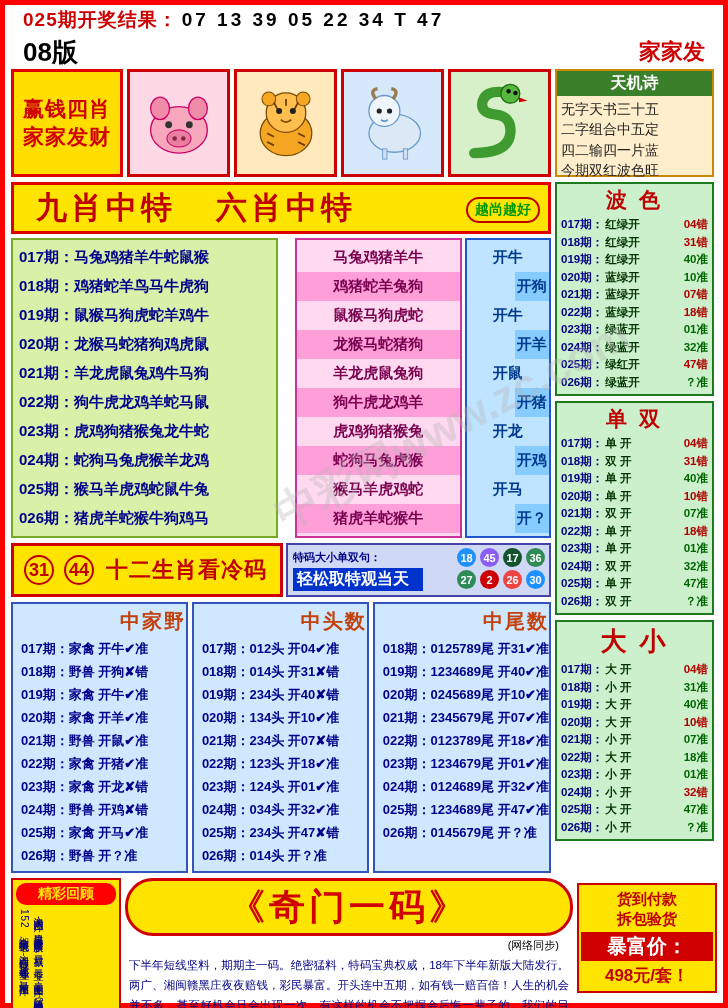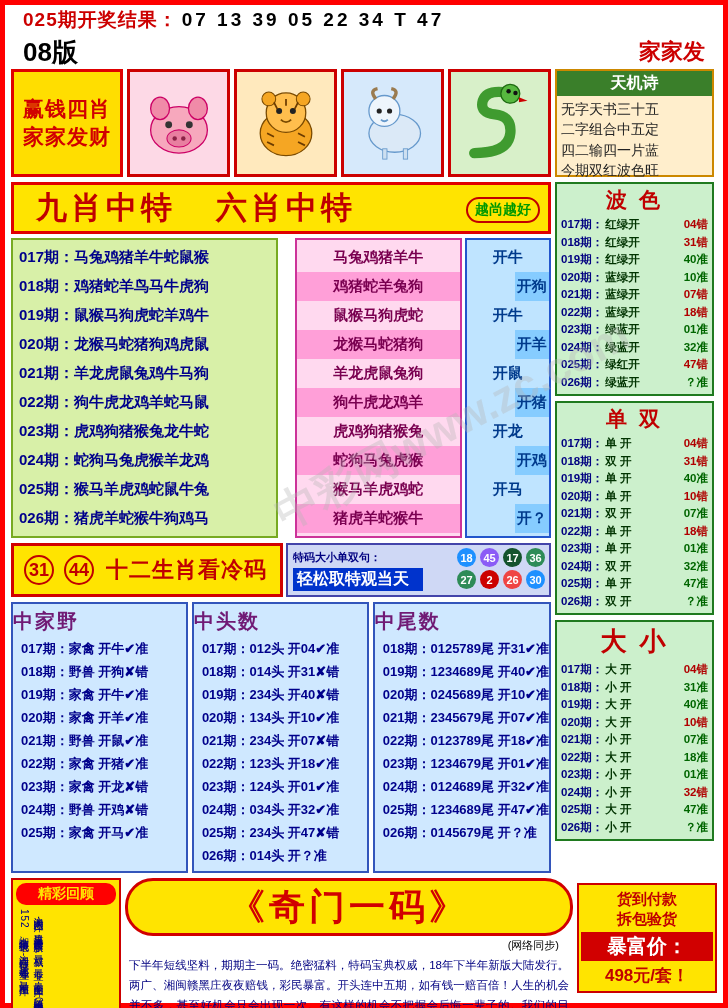--- a/index.html
+++ b/index.html
@@ -133,21 +133,21 @@
     width:19px; height:19px; border-radius:50%; color:#fff; font-size:11px;
     display:flex; align-items:center; justify-content:center; margin-left:4px;
     font-weight:bold;
   }
 
   
   .three { margin-top:5px; display:flex; }
   .tcard { flex:1; border:2px solid #3355bb; background:#cfe8ff; margin-right:4px; }
   .tcard:last-child { margin-right:0; }
   .tcard .hd {
-    text-align:left; font-size:20px; font-weight:bold; color:#701a75;
+    text-align:right; font-size:20px; font-weight:bold; color:#c2410c;
     padding:4px 0 2px 0; letter-spacing:2px;
   }
   .tcard .rows { padding:0 0 4px 0; }
   .tcard .r {
     height:23px; font-size:13px; color:#00008b; padding-left:8px;
     display:flex; align-items:center; white-space:nowrap; font-weight:bold;
   }
 
   
   .bottom { margin-top:5px; display:flex; }
@@ -372,20 +372,21 @@
           <div class="rows">
             <div class="r">017期：家禽  开牛✔准</div>
             <div class="r">018期：野兽  开狗✘错</div>
             <div class="r">019期：家禽  开牛✔准</div>
             <div class="r">020期：家禽  开羊✔准</div>
             <div class="r">021期：野兽  开鼠✔准</div>
             <div class="r">022期：家禽  开猪✔准</div>
             <div class="r">023期：家禽  开龙✘错</div>
             <div class="r">024期：野兽  开鸡✘错</div>
             <div class="r">025期：家禽  开马✔准</div>
+            <div class="r">026期：野兽  开？准</div>
           </div>
         </div>
         <div class="tcard">
           <div class="hd">中头数</div>
           <div class="rows">
             <div class="r">017期：012头  开04✔准</div>
             <div class="r">018期：014头  开31✘错</div>
             <div class="r">019期：234头  开40✘错</div>
             <div class="r">020期：134头  开10✔准</div>
             <div class="r">021期：234头  开07✘错</div>

